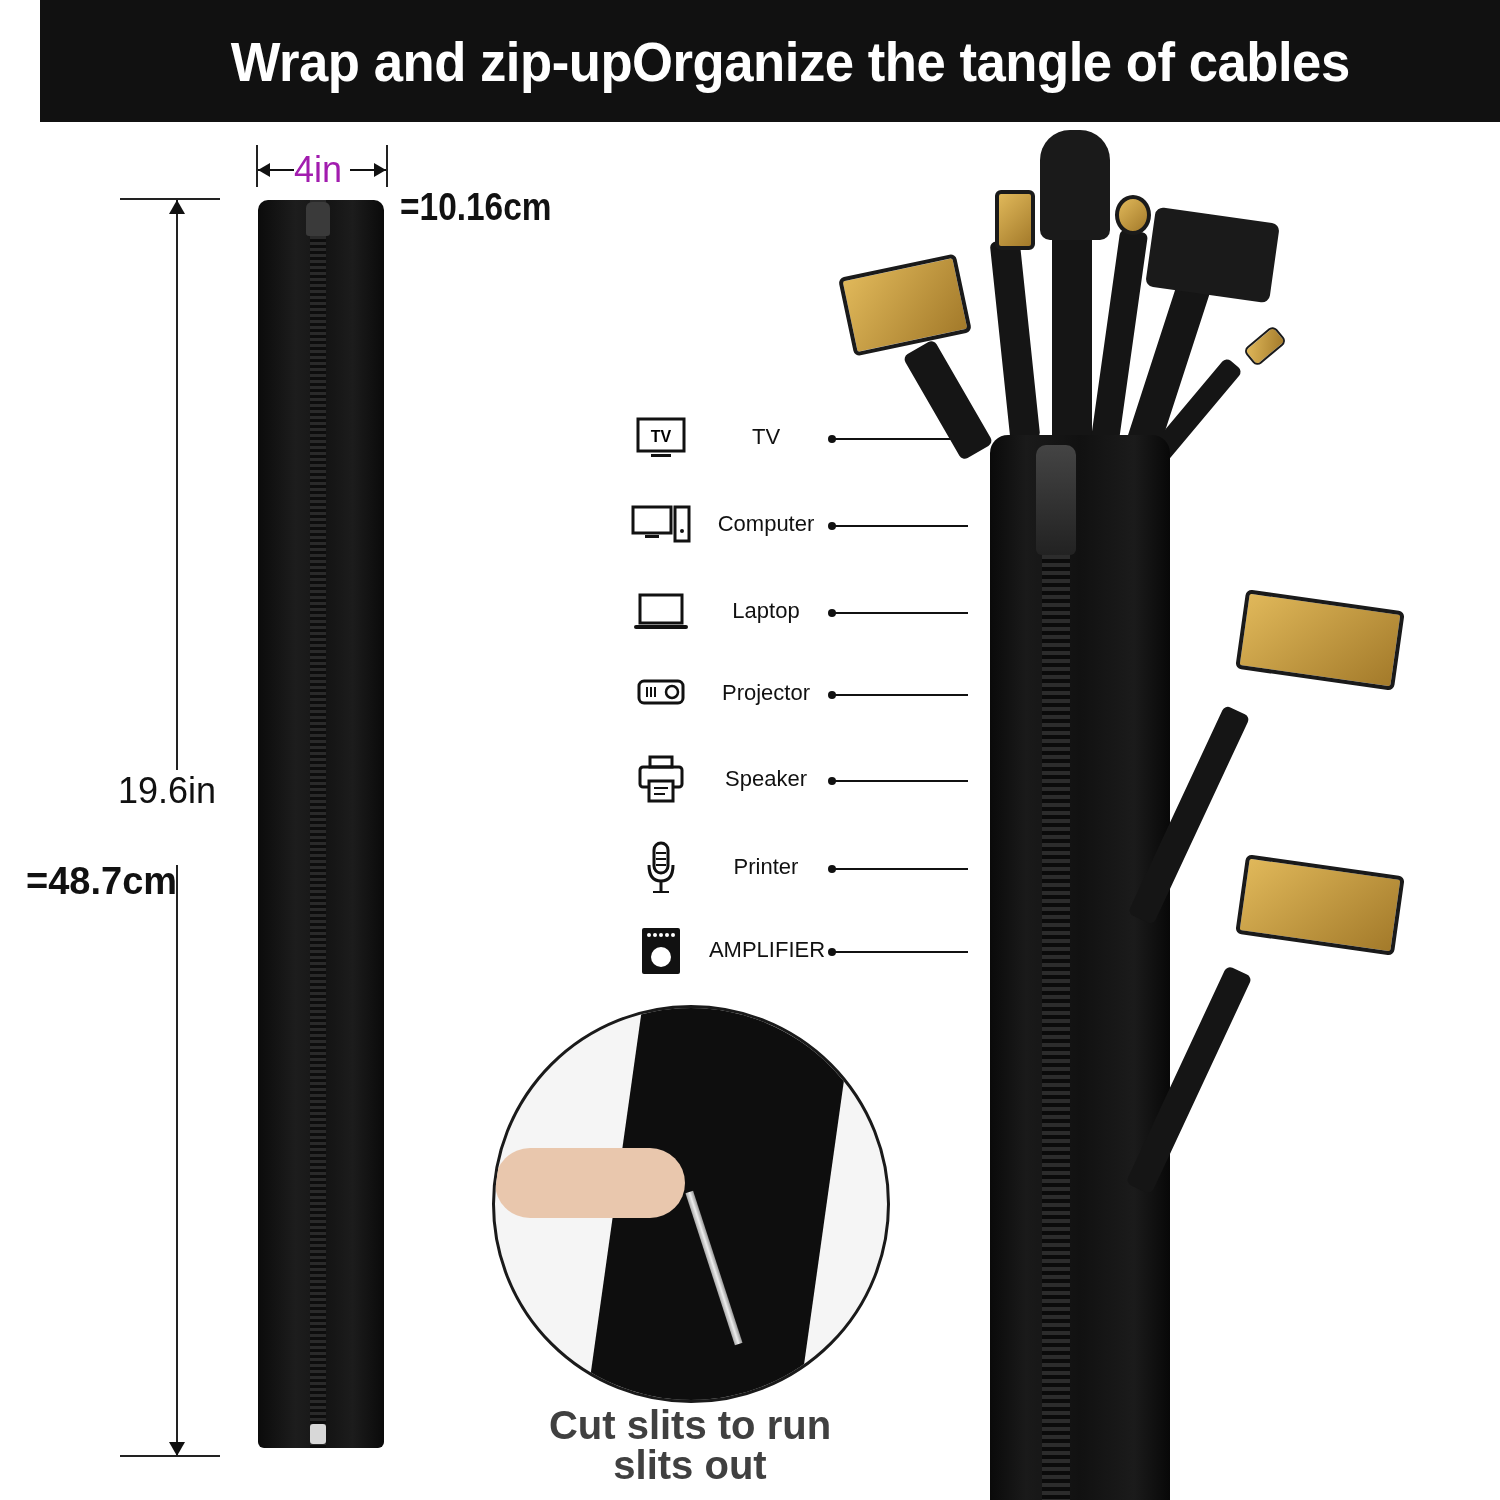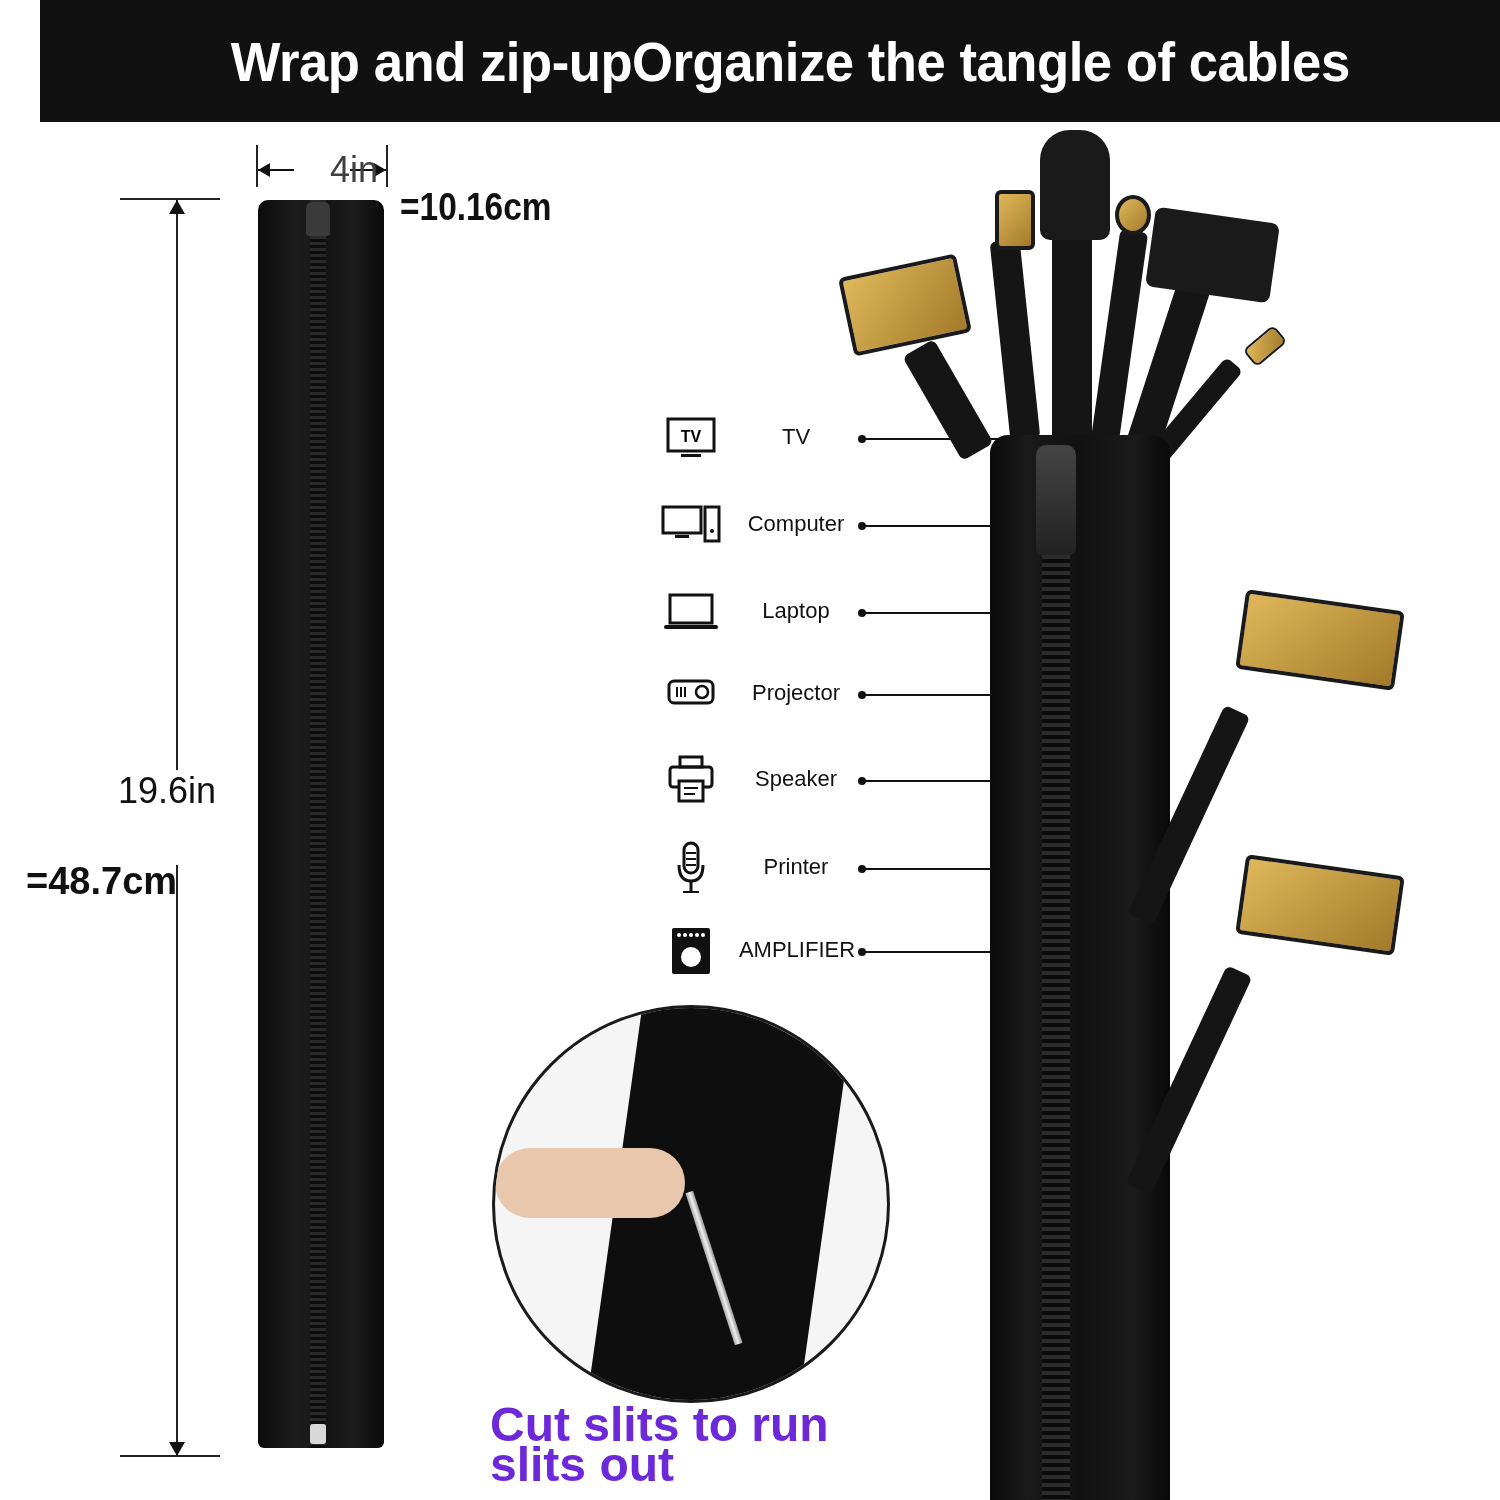--- a/index.html
+++ b/index.html
@@ -24,50 +24,50 @@
   .tick-top { position: absolute; left: 120px; top: 198px; width: 100px; height: 2px; background: #222; }
   .tick-bottom { position: absolute; left: 120px; top: 1455px; width: 100px; height: 2px; background: #222; }
 
   .dim-h { position: absolute; left: 256px; top: 145px; width: 132px; height: 42px; }
   .dim-h .vl, .dim-h .vr { position: absolute; top: 0; width: 2px; height: 42px; background: #222; }
   .dim-h .vl { left: 0; } .dim-h .vr { right: 0; }
   .dim-h .hl { position: absolute; top: 24px; left: 2px; width: 36px; height: 2px; background: #111; }
   .dim-h .hr { position: absolute; top: 24px; right: 2px; width: 36px; height: 2px; background: #111; }
   .dim-h .al { position: absolute; left: 2px; top: 18px; border-top: 7px solid transparent; border-bottom: 7px solid transparent; border-right: 12px solid #111; }
   .dim-h .ar { position: absolute; right: 2px; top: 18px; border-top: 7px solid transparent; border-bottom: 7px solid transparent; border-left: 12px solid #111; }
-  .dim-h .lbl { position: absolute; left: 38px; top: 4px; width: 56px; text-align: right; font-size: 36px; color: #404040; margin-left: 28px; }
+  .dim-h .lbl { position: absolute; left: 38px; top: 4px; width: 56px; text-align: left; font-size: 36px; color: #a21caf; }
 
   .txt { position: absolute; color: #111; white-space: nowrap; }
   .w-cm { left: 400px; top: 186px; font-size: 38px; font-weight: bold; transform: scaleX(0.88); transform-origin: left; }
   .h-in { left: 118px; top: 770px; font-size: 36px; text-align: right; }
   .h-cm { left: 26px; top: 824px; font-size: 38px; font-weight: bold; margin-top: 36px; }
 
   
-  .device { position: absolute; left: 660px; width: 340px; height: 56px; }
+  .device { position: absolute; left: 630px; width: 340px; height: 56px; }
   .device .icon { position: absolute; left: 0; top: 0; width: 62px; height: 56px; display: flex; align-items: center; justify-content: center; }
   .device .label { position: absolute; left: 66px; width: 140px; top: 14px; text-align: center; font-size: 22px; color: #111; }
   .device .dot { position: absolute; left: 198px; top: 25px; width: 8px; height: 8px; border-radius: 50%; background: #111; }
   .device .conn { position: absolute; left: 202px; top: 28px; width: 136px; height: 2px; background: #111; }
 
   
   .sleeve-right { position: absolute; left: 990px; top: 435px; width: 180px; height: 1065px; background: linear-gradient(90deg,#0a0a0a 0%,#1a1a1a 20%,#111 50%,#1b1b1b 80%,#080808 100%); border-radius: 18px 18px 0 0; }
   .sleeve-right .zip { position: absolute; left: 52px; top: 40px; width: 28px; height: 1025px; background: repeating-linear-gradient(180deg,#2c2c2c 0 4px,#0b0b0b 4px 8px); }
   .sleeve-right .pull { position: absolute; left: 46px; top: 10px; width: 40px; height: 110px; background: linear-gradient(180deg,#444,#222); border-radius: 10px 10px 6px 6px; }
 
   
   .cable { position: absolute; background: #151515; border-radius: 6px; }
   .plug-gold { position: absolute; background: linear-gradient(135deg,#e0b85a,#a37a2a); border: 4px solid #1a1a1a; border-radius: 6px; }
   .plug-black { position: absolute; background: #1a1a1a; border-radius: 8px; }
 
   
   .circle { position: absolute; left: 492px; top: 1005px; width: 398px; height: 398px; border-radius: 50%; border: 3px solid #1a1a1a; overflow: hidden; background: #f5f5f5; }
   .circle .fabric { position: absolute; left: 120px; top: -40px; width: 210px; height: 480px; background: #0e0e0e; transform: rotate(8deg); }
   .circle .finger { position: absolute; left: 0; top: 140px; width: 190px; height: 70px; background: #e9c7ad; border-radius: 35px; }
   .circle .scissor { position: absolute; left: 215px; top: 180px; width: 8px; height: 160px; background: linear-gradient(90deg,#aaa,#eee,#999); transform: rotate(-18deg); }
-  .caption { position: absolute; left: 490px; top: 1405px; width: 400px; font-size: 48px; font-weight: bold; line-height: 40px; color: #6d28d9; }
+  .caption { position: absolute; left: 490px; top: 1405px; width: 400px; text-align: center; font-size: 40px; font-weight: bold; line-height: 40px; color: #404040; }
 </style>
 </head>
 <body>
 
 <header class="banner">
   <h1>Wrap and zip-upOrganize the tangle of cables</h1>
 </header>
 
 <div class="tick-top"></div>
 <div class="tick-bottom"></div>

